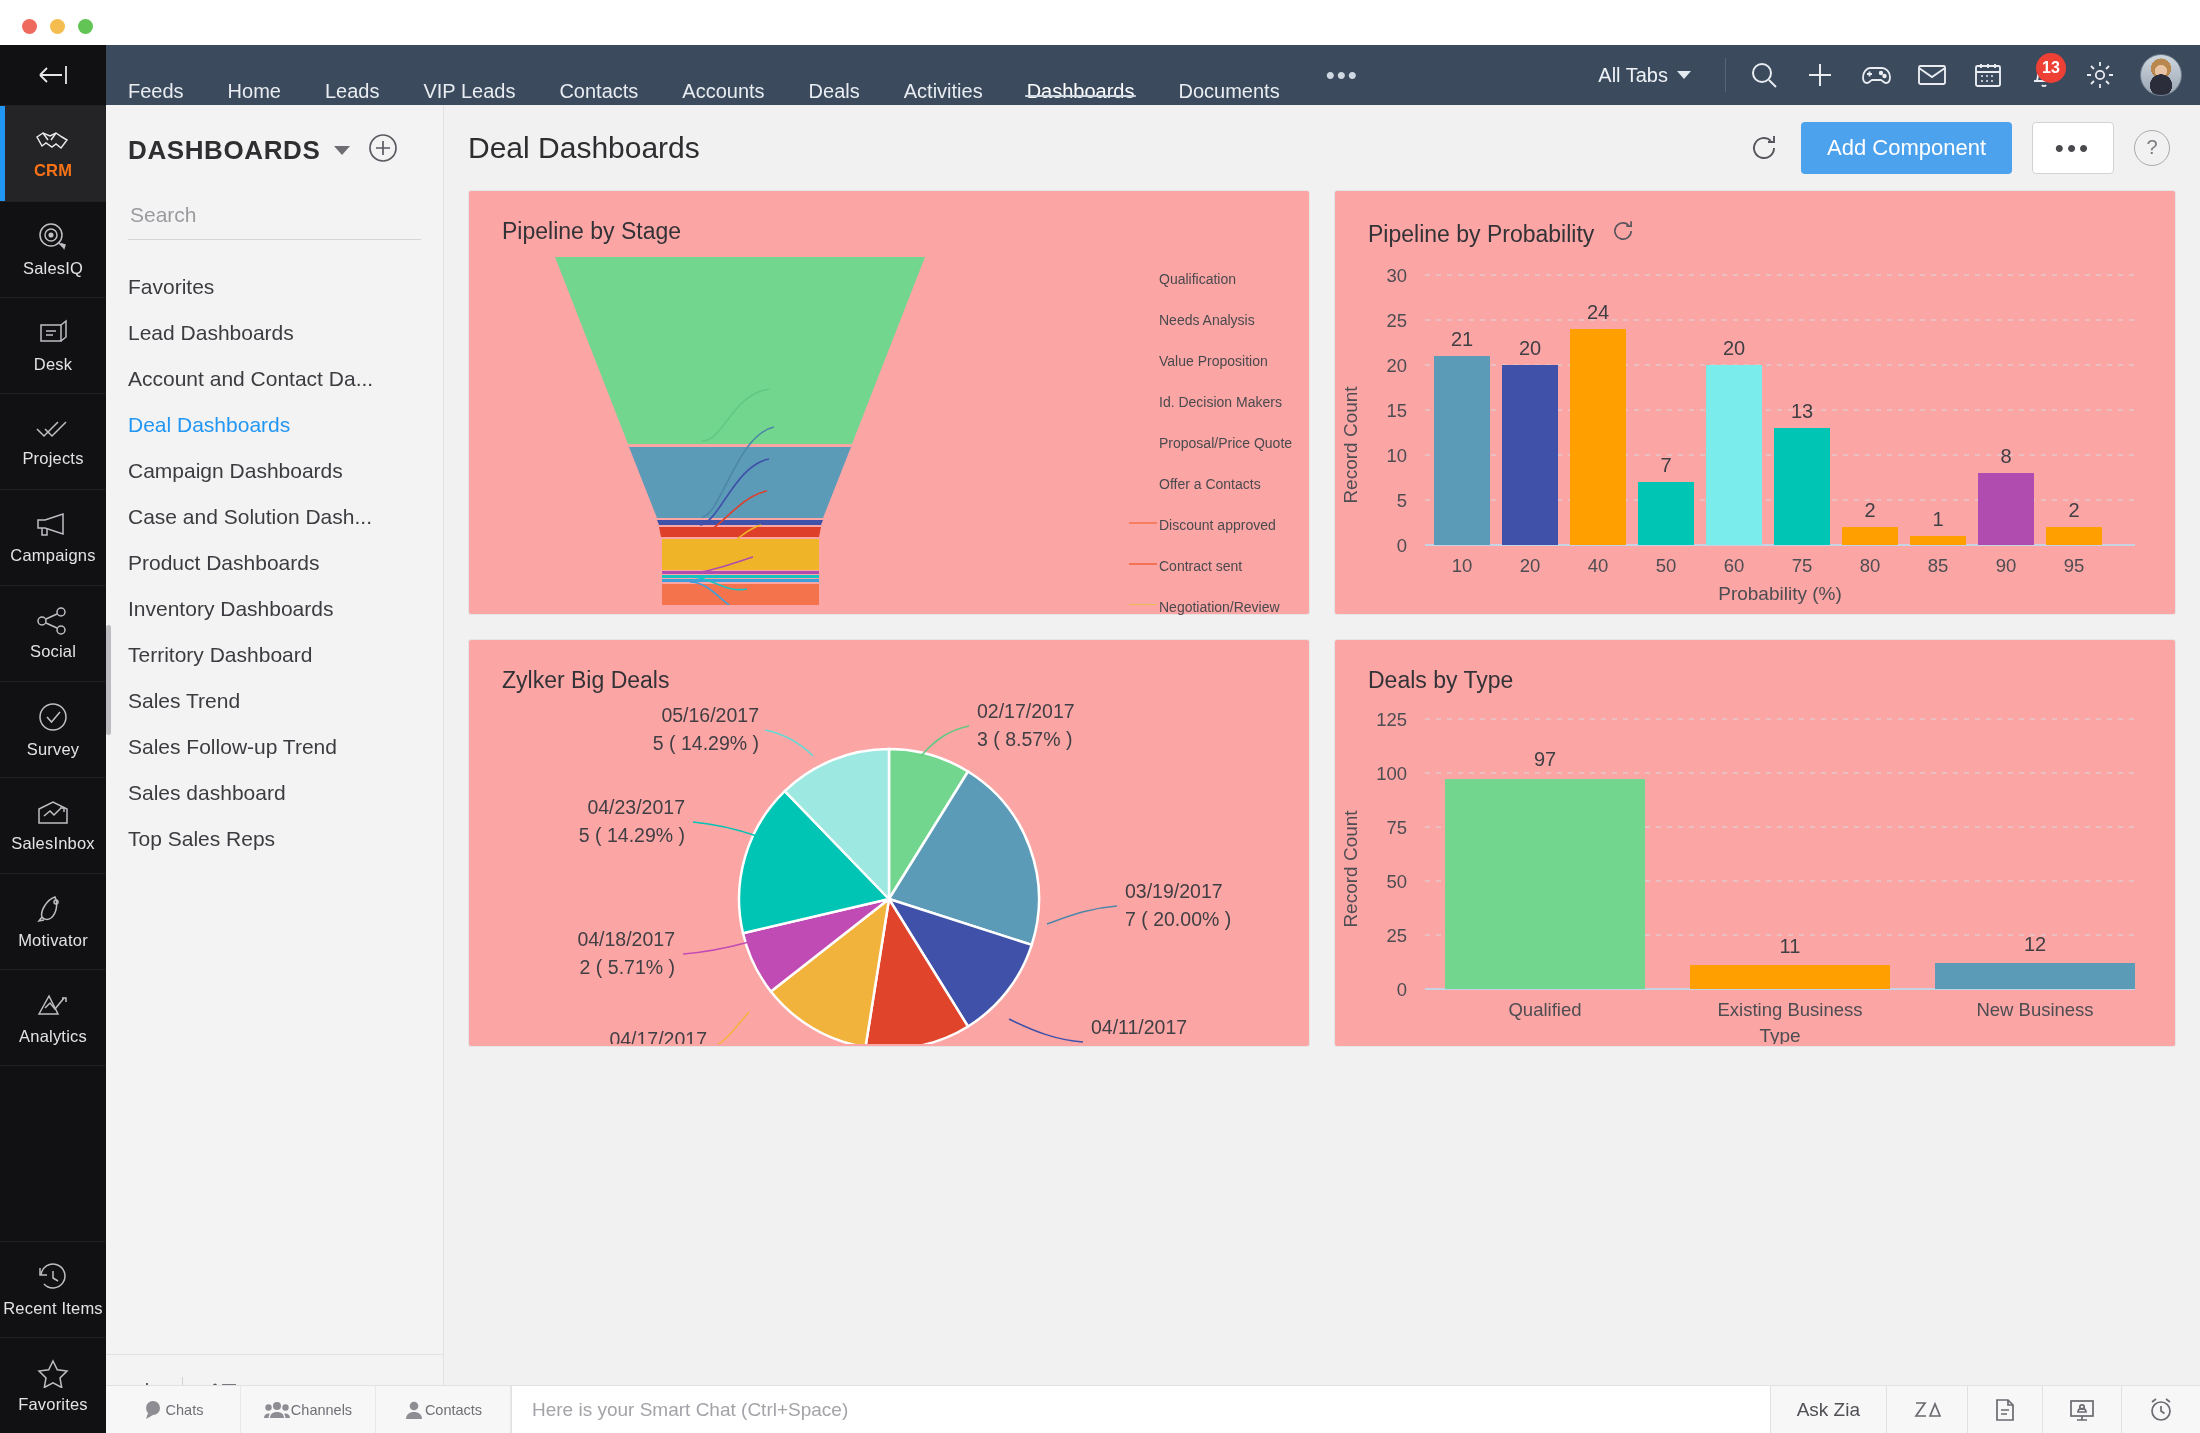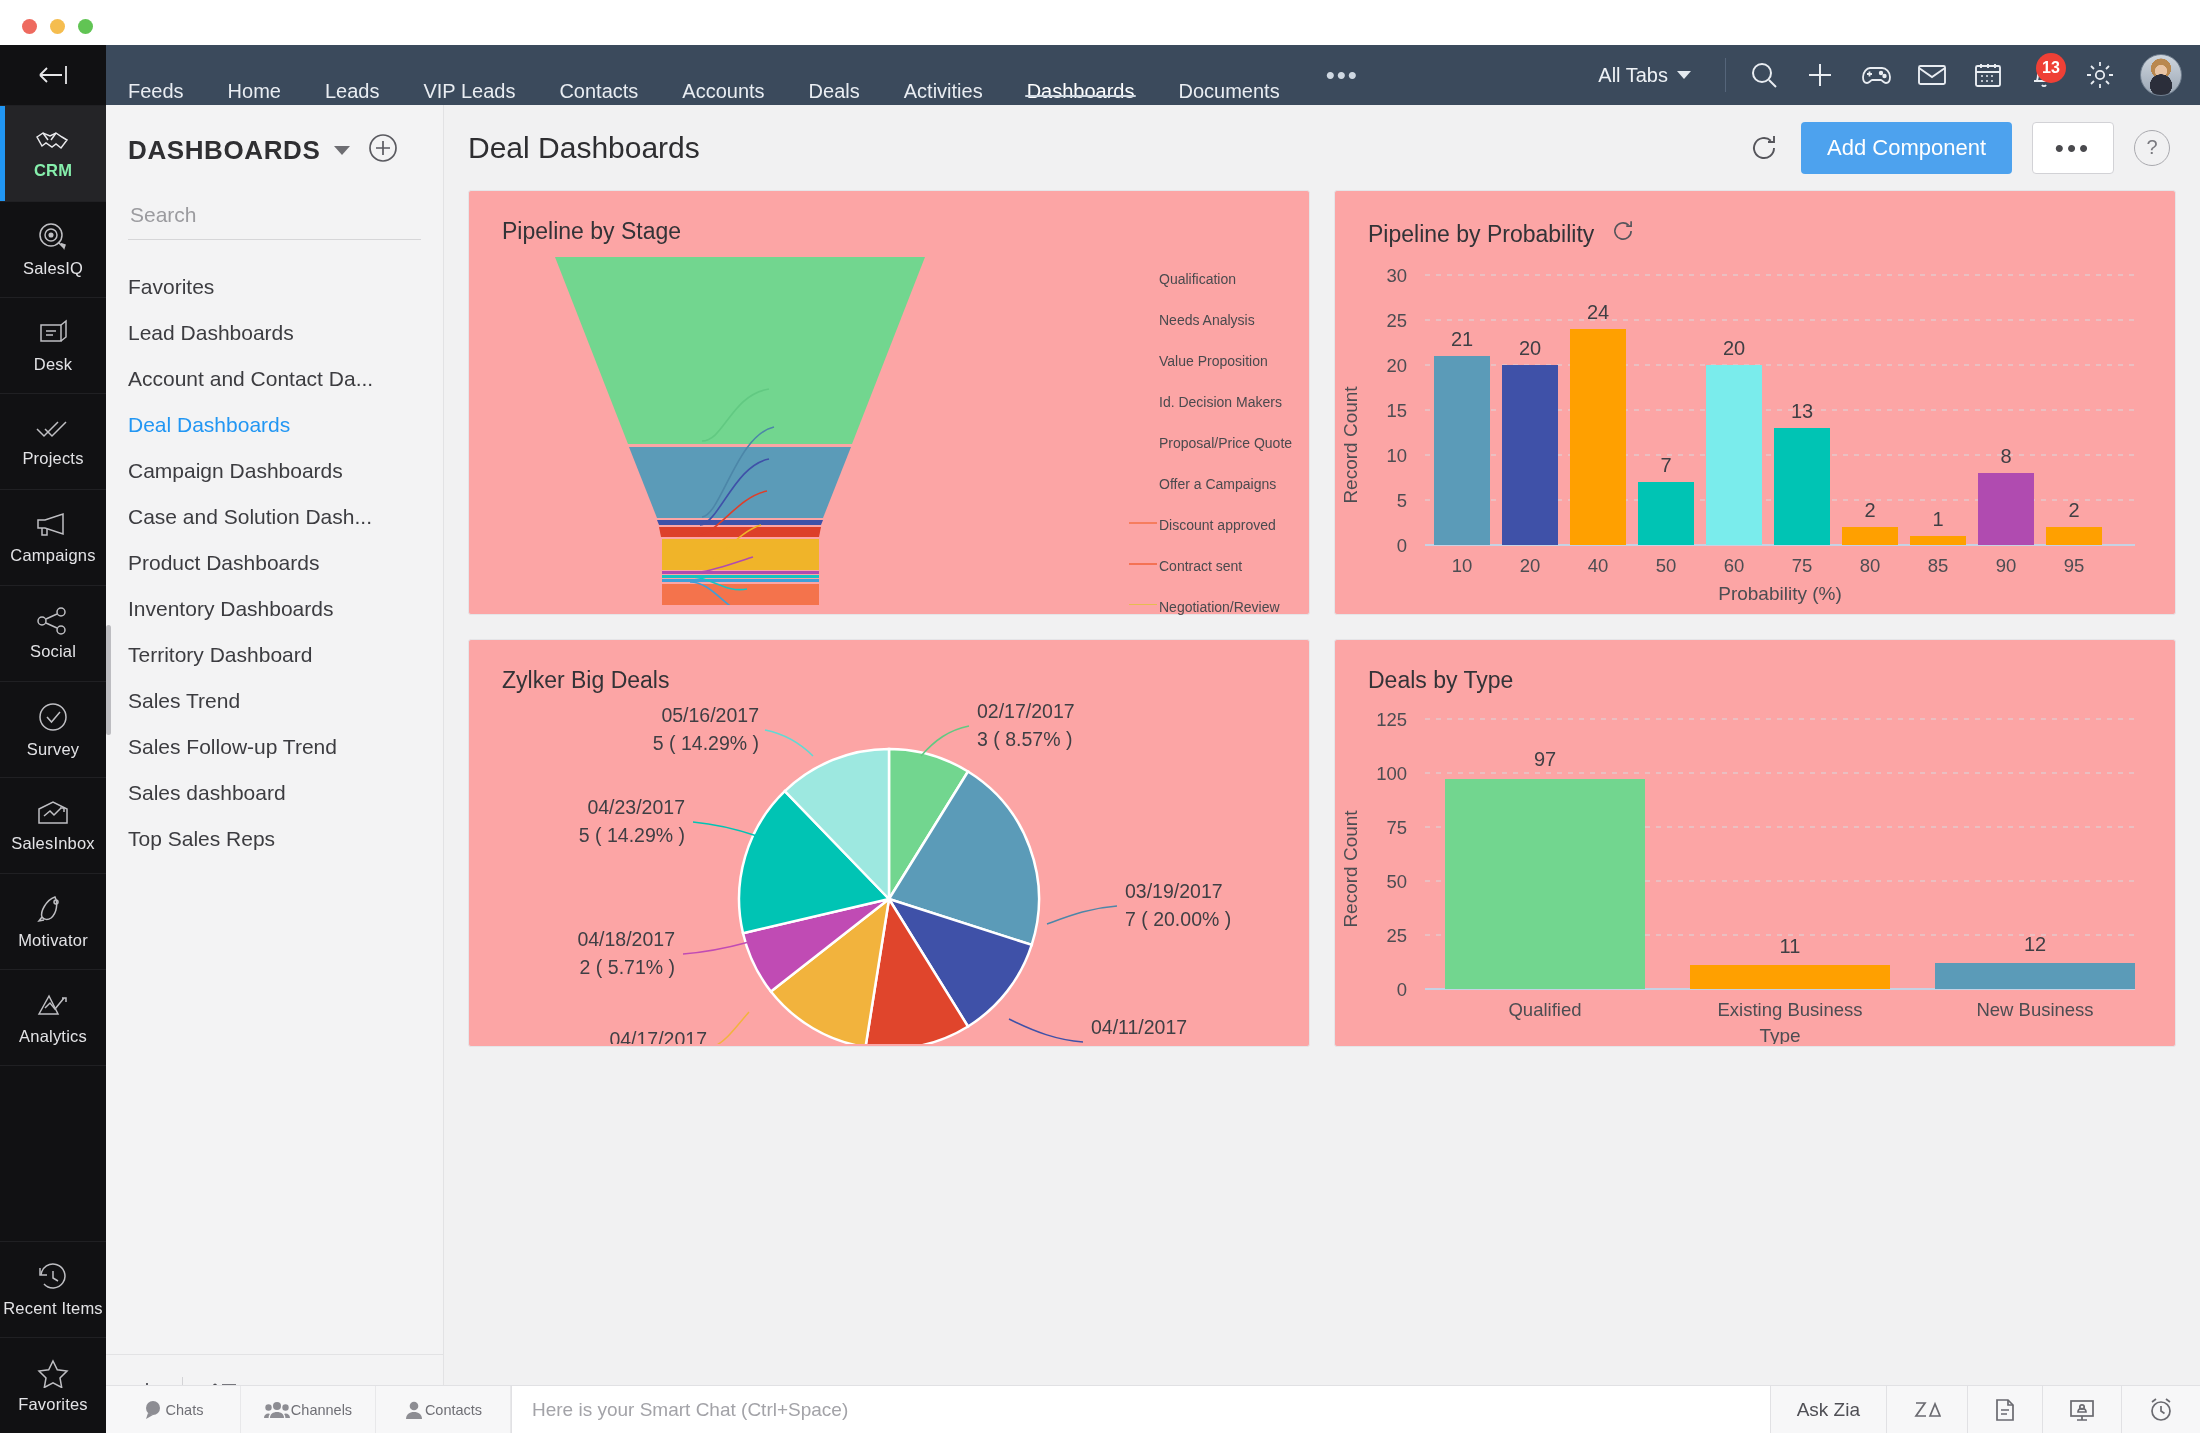--- a/index.html
+++ b/index.html
@@ -26,21 +26,21 @@
   .rail-top svg { stroke:#e6e6e8; }
   .rail-item {
     height:96px; display:flex; flex-direction:column; align-items:center; justify-content:center;
     gap:7px; border-top:1px solid #202023; position:relative; cursor:pointer;
   }
   .rail-item.active { background:#242427; }
   .rail-item.active::before{
     content:""; position:absolute; left:0; top:0; bottom:0; width:5px; background:#2196f3;
   }
   .rail-item .ri-label { font-size:16.5px; letter-spacing:.2px; color:#e3e3e6; white-space:nowrap; }
-  .rail-item.active .ri-label { color:#86efac; font-weight:bold; }
+  .rail-item.active .ri-label { color:#f97316; font-weight:bold; }
   .rail-spacer { flex:1 1 auto; border-top:1px solid #202023; }
   .rail svg { display:block; }
 
   
   .topnav {
     position:absolute; top:45px; left:106px; width:2094px; height:60px;
     background:#3b4a5c; display:flex; align-items:center;
   }
   .topnav .tabs { display:flex; align-items:center; height:60px; }
   .nav-tab {
@@ -453,21 +453,21 @@
             <path d="M221 337 C 248 337, 260 376, 300 376" stroke="#3f9fd8" fill="none" stroke-width="1.6"></path>
             <path d="M245 390 H 296" stroke="#5b9bb8" fill="none" stroke-width="1.6"></path>
           </svg>
 
           <div class="f-labels">
             <div class="f-label">Qualification</div>
             <div class="f-label">Needs Analysis</div>
             <div class="f-label">Value Proposition</div>
             <div class="f-label">Id. Decision Makers</div>
             <div class="f-label">Proposal/Price Quote</div>
-            <div class="f-label">Offer a Campaigns</div>
+            <div class="f-label">Offer a Contacts</div>
             <div class="f-label">Discount approved</div>
             <div class="f-label">Contract sent</div>
             <div class="f-label">Negotiation/Review</div>
             <div class="f-label">Closed Won</div>
             <div class="f-label">Closed Lost</div>
           </div>
 
           <svg class="hidden-ov" width="860" height="360" viewBox="0 0 860 360">
             <path d="M660 278 H 688" stroke="#f4734c" stroke-width="1.6"></path>
             <path d="M660 319 H 688" stroke="#f2653f" stroke-width="1.6"></path>

